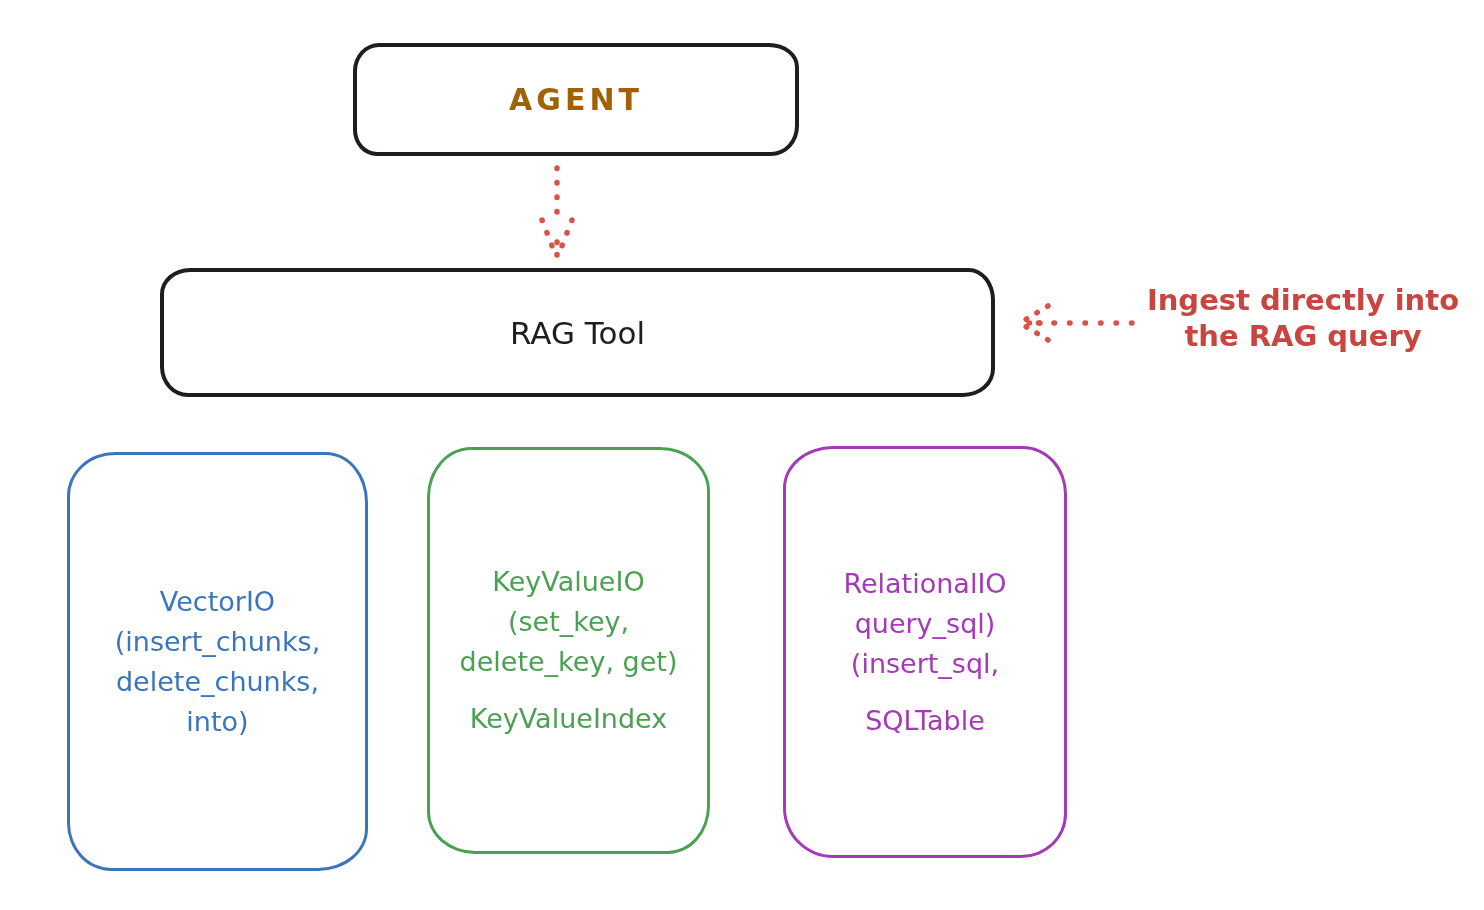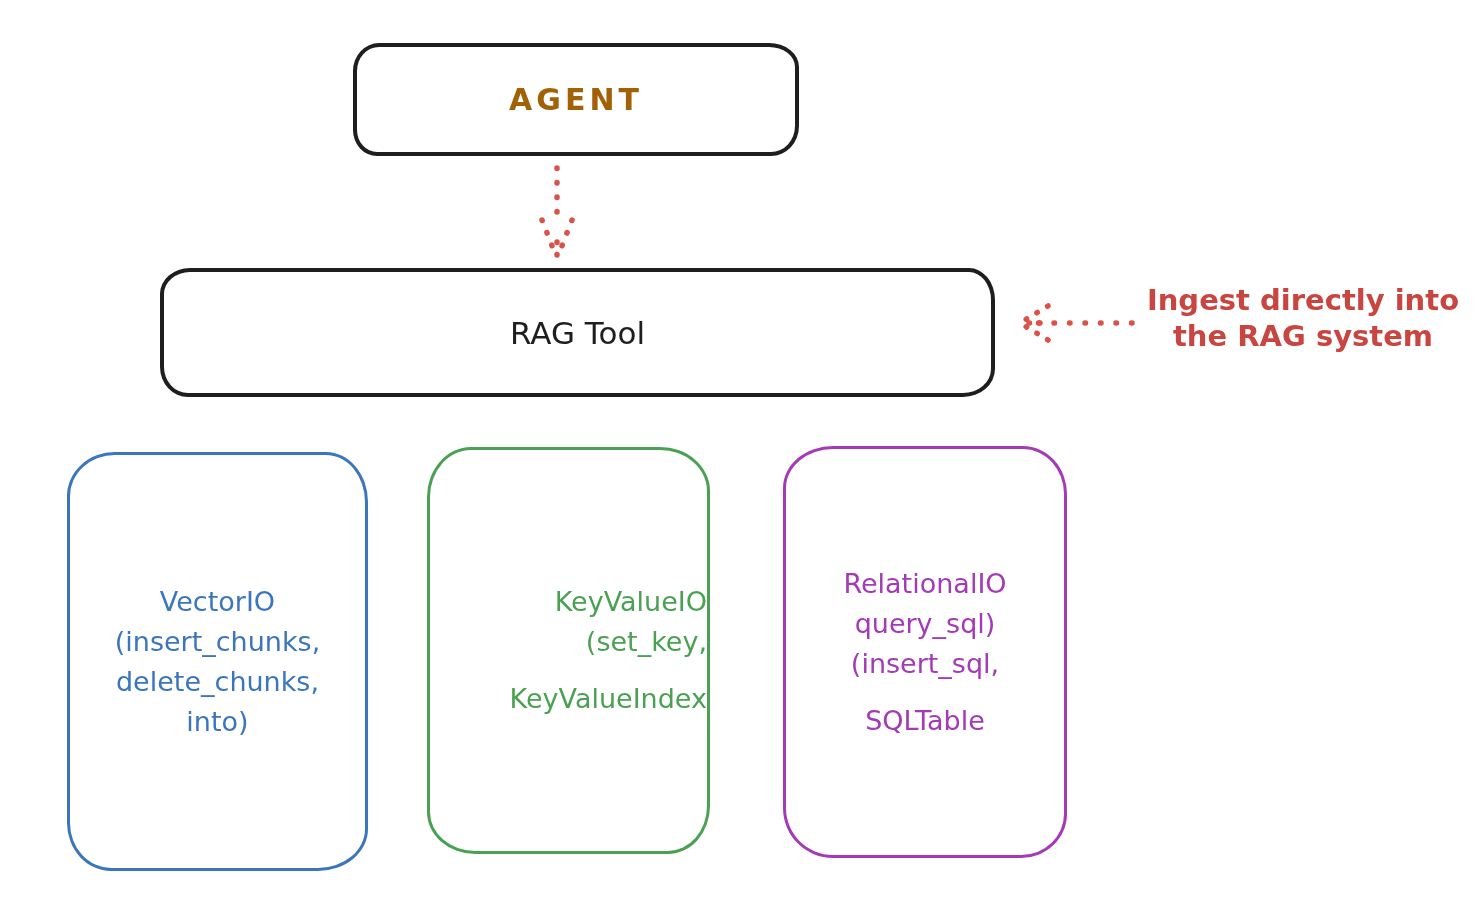--- a/index.html
+++ b/index.html
@@ -59,21 +59,20 @@
 
   .vector-box {
     left: 67px; top: 452px; width: 301px; height: 419px;
     border-color: #3b76bd; color: #3b76bd;
     border-radius: 48px 42px 50px 44px / 44px 50px 42px 48px;
   }
   .keyvalue-box {
     left: 427px; top: 447px; width: 283px; height: 407px;
     border-color: #4ba153; color: #4ba153;
     border-radius: 44px 50px 42px 48px / 50px 44px 48px 42px;
-    align-items: flex-end;
   }
   .relational-box {
     left: 783px; top: 446px; width: 284px; height: 412px;
     border-color: #a43ab8; color: #a43ab8;
     border-radius: 50px 44px 46px 50px / 42px 48px 44px 50px;
   }
 
   .arrow-svg { position: absolute; }
   .arrow-agent-rag { left: 534px; top: 162px; }
   .arrow-annotation { left: 1012px; top: 298px; }
@@ -110,33 +109,34 @@
 
   <svg class="arrow-svg arrow-annotation" width="126" height="50" viewBox="0 0 126 50" fill="none">
     <path d="M120 25 H12" stroke="#d95348" stroke-width="5.5" stroke-linecap="round" stroke-dasharray="0.5 15"></path>
     <path d="M36 8 L8 25" stroke="#d95348" stroke-width="5.5" stroke-linecap="round" stroke-dasharray="0.5 12"></path>
     <path d="M36 42 L8 25" stroke="#d95348" stroke-width="5.5" stroke-linecap="round" stroke-dasharray="0.5 12"></path>
     <path d="M28 25 H8" stroke="#d95348" stroke-width="5.5" stroke-linecap="round" stroke-dasharray="0.5 10"></path>
   </svg>
 
   <div class="annotation-text">
     <div>Ingest directly into</div>
-    <div>the RAG system</div>
+    <div>the RAG query</div>
   </div>
 
   <div class="node io-box vector-box">
     <div>VectorIO</div>
     <div>(insert_chunks,</div>
     <div>delete_chunks,</div>
     <div>into)</div>
   </div>
 
   <div class="node io-box keyvalue-box">
     <div>KeyValueIO</div>
     <div>(set_key,</div>
+    <div>delete_key, get)</div>
     <div class="index-label">KeyValueIndex</div>
   </div>
 
   <div class="node io-box relational-box">
     <div>RelationalIO</div>
     <div>query_sql)</div>
     <div>(insert_sql,</div>
     <div class="index-label">SQLTable</div>
   </div>
 

